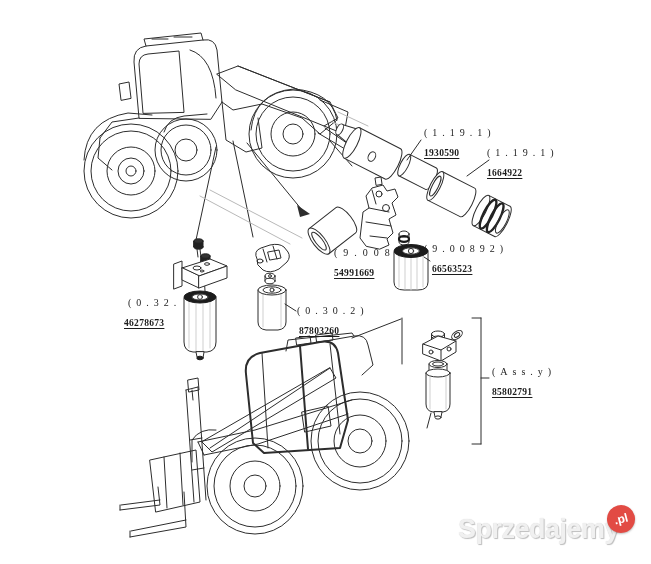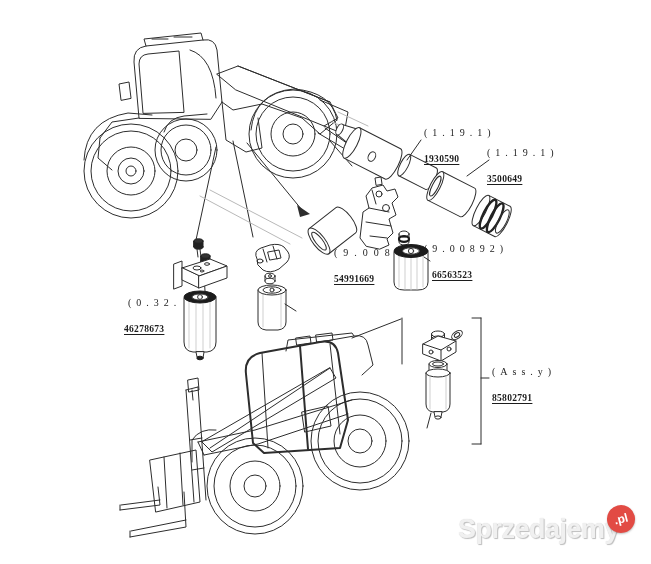--- a/index.html
+++ b/index.html
@@ -5,21 +5,21 @@
   html,body{margin:0;padding:0;background:#fff;}
   .stage{position:relative;width:651px;height:564px;background:#ffffff;overflow:hidden;
          font-family:"Liberation Serif",serif;}
   .art{position:absolute;left:0;top:0;z-index:2;}
   .labels-under,.labels-over{position:absolute;left:0;top:0;width:651px;height:564px;}
   .labels-under{z-index:1;}
   .labels-over{z-index:3;}
   .plabel{position:absolute;white-space:nowrap;color:#1c1c1c;}
   .plabel .ref{font-size:10px;letter-spacing:5px;line-height:11px;}
   .plabel .num{font-size:9.5px;font-weight:bold;letter-spacing:.3px;line-height:10px;
-               margin-top:16px;text-decoration:underline;text-underline-offset:1.5px;}
+               margin-top:10px;text-decoration:underline;text-underline-offset:1.5px;}
   .wm{position:absolute;z-index:4;left:452px;top:498px;width:195px;height:60px;}
   .wm-text{position:absolute;left:6px;top:16px;font-family:"Liberation Sans",sans-serif;
            font-weight:bold;font-size:27px;color:#f0f0f0;letter-spacing:-0.5px;
            text-shadow:1px 1px 1px #bdbdbd,0 0 1px #d7d7d7;}
   .wm-badge{position:absolute;left:155px;top:7px;width:28px;height:28px;border-radius:50%;
             color:#fff;font-family:"Liberation Sans",sans-serif;font-weight:bold;font-size:12px;
             display:flex;align-items:center;justify-content:center;transform:rotate(-14deg);
             box-shadow:0 1px 2px rgba(0,0,0,.25);}
 </style>
 </head>
@@ -256,25 +256,29 @@
     </g>
   </svg>
 
   <div class="labels-over">
     <div class="plabel" style="left:424px;top:127px">
       <div class="ref">(1.19.1)</div>
       <div class="num">1930590</div>
     </div>
     <div class="plabel" style="left:487px;top:147px">
       <div class="ref">(1.19.1)</div>
-      <div class="num">3500649</div>
+      <div class="num">1664922</div>
     </div>
     <div class="plabel" style="left:424px;top:243px">
       <div class="ref">(9.00892)</div>
       <div class="num" style="margin-left:8px">66563523</div>
+    </div>
+    <div class="plabel" style="left:297px;top:305px">
+      <div class="ref">(0.30.2)</div>
+      <div class="num" style="margin-left:2px">87803260</div>
     </div>
     <div class="plabel" style="left:492px;top:366px">
       <div class="ref">(Ass.y)</div>
       <div class="num">85802791</div>
     </div>
   </div>
 
   <div class="wm">
     <div class="wm-text">Sprzedajemy</div>
     <div class="wm-badge" style="background: rgb(226, 75, 68);">

